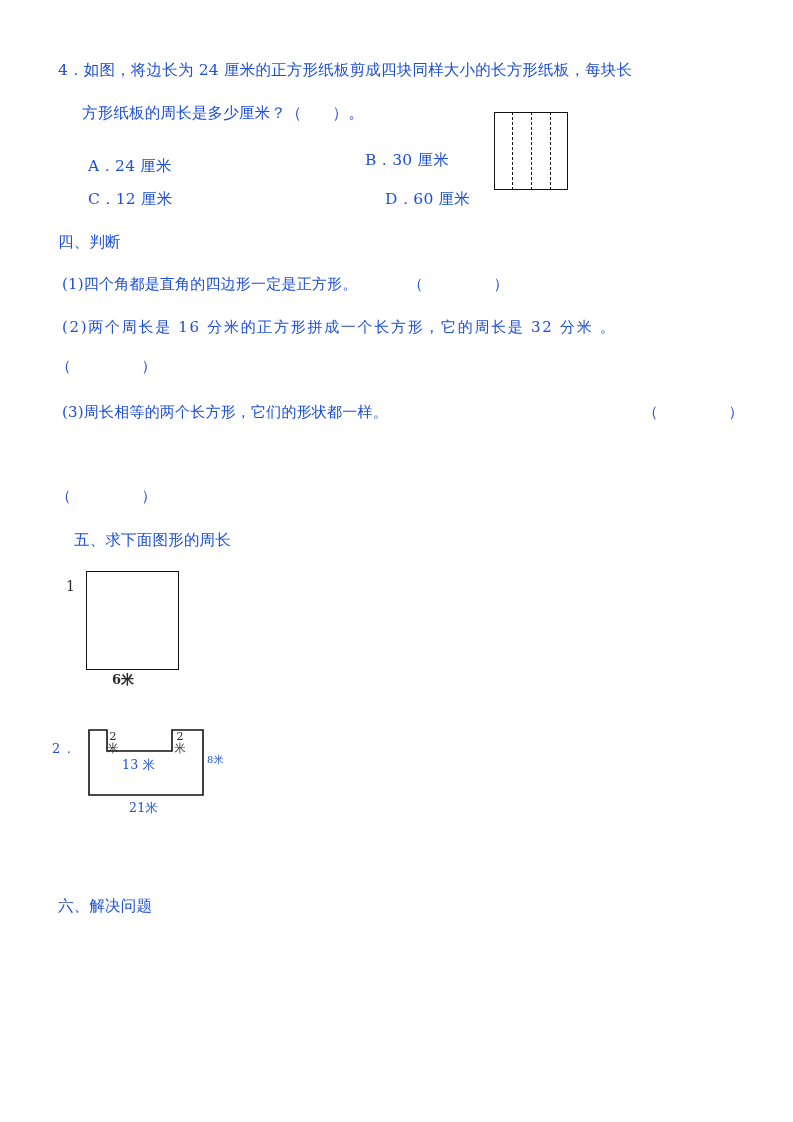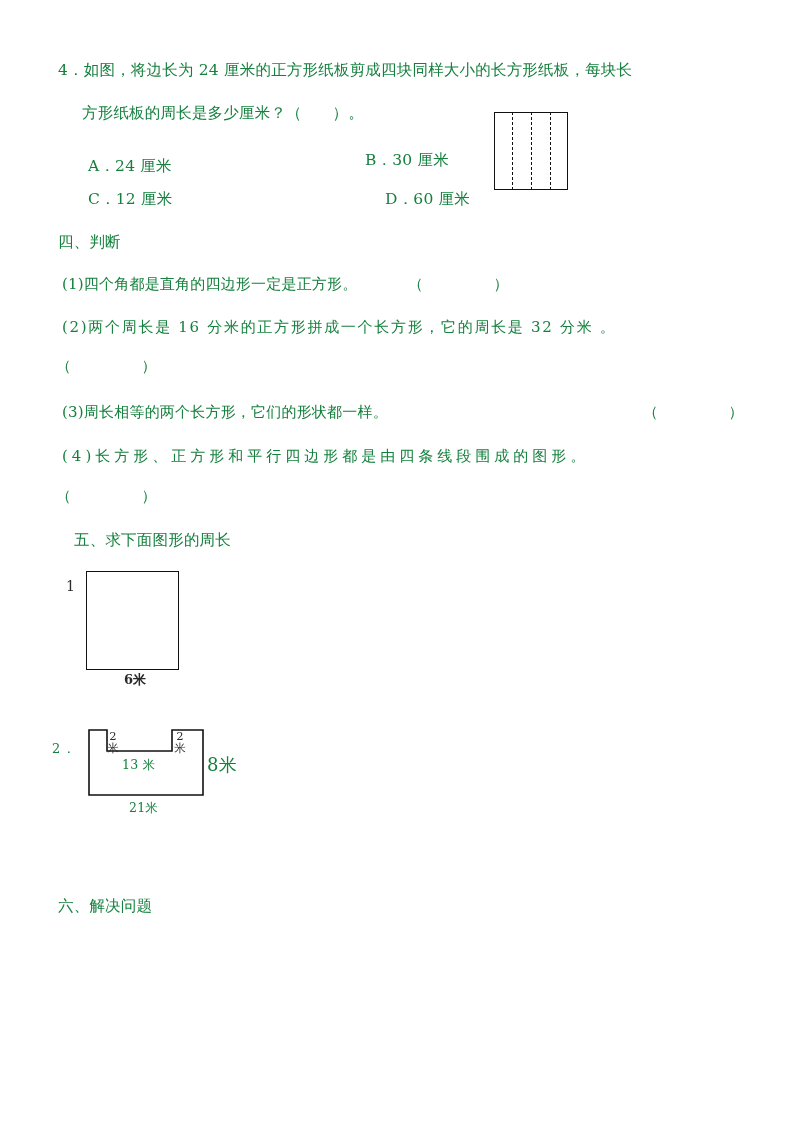--- a/index.html
+++ b/index.html
@@ -21,21 +21,21 @@
     inset: 0;
     width: 793px;
     height: 1122px;
     background: #fff;
   }
 
   
   .tline {
     position: absolute;
     white-space: pre;
-    color: #15803d;
+    color: #1d4ed8;
     font-size: 15px;
     letter-spacing: .2px;
   }
   .cn { font-family: "DejaVu Serif", "Liberation Serif", serif; }
 
   .qhead   { font-size: 15.5px; }
   .section { font-size: 15.5px; }
   .opt     { font-size: 15.5px; }
   .judge   { font-size: 15px; }
   .brk     { font-size: 15px; letter-spacing: 6px; }
@@ -78,21 +78,21 @@
     background: #fff;
   }
   .sq1-label-left {
     position: absolute;
     left: 66px;
     top: 578px;
     font-size: 14px;
   }
   .sq1-label-bottom {
     position: absolute;
-    left: 124px;
+    left: 112px;
     top: 671px;
     font-size: 13px;
     font-weight: bold;
     text-align: right;
   }
 
   
   .ushape {
     position: absolute;
     left: 88px;
@@ -129,21 +129,20 @@
 
   <div class="tline judge cn" style="left:62px; top:275px;text-align:center;">(1)四个角都是直角的四边形一定是正方形。</div>
   <div class="tline brk cn" style="left:408px; top:275px;">（      ）</div>
 
   <div class="tline judge cn spread2" style="left:62px; top:318px;">(2)两个周长是 16 分米的正方形拼成一个长方形，它的周长是 32 分米 。</div>
   <div class="tline brk cn" style="left:56px; top:357px;">（      ）</div>
 
   <div class="tline judge cn" style="left:62px; top:403px;">(3)周长相等的两个长方形，它们的形状都一样。</div>
   <div class="tline brk cn" style="left:643px; top:403px;">（      ）</div>
 
-  <div class="tline judge cn spread3" style="left:62px; top:447px;">(4)长方形、正方形和平行四边形都是由四条线段围成的图形。</div>
   <div class="tline brk cn" style="left:56px; top:487px;">（      ）</div>
 
   <div class="tline section cn" style="left:74px; top:530px;">五、求下面图形的周长</div>
 
   <div class="sq1-label-left cn">1</div>
   <div class="sq1"></div>
   <div class="sq1-label-bottom cn">6米</div>
 
   <div class="tline cn" style="left:52px; top:740px; font-size:13px; letter-spacing:2px;">2．</div>
 
@@ -158,20 +157,20 @@
     <span class="u-unit">米</span>
   </div>
 
   <div class="u-label cn" style="left:173px; top:731px; width:14px;">
     <span class="u-num">2</span>
     <span class="u-unit">米</span>
   </div>
 
   <div class="tline cn" style="left:122px; top:757px; font-size:12.5px;">13 米</div>
 
-  <div class="tline cn" style="left:207px; top:753px; font-size:18px;">8米</div>
+  <div class="tline cn" style="left:207px; top:753px; font-size:10px;">8米</div>
 
   <div class="tline cn" style="left:129px; top:800px; font-size:12.5px;">21米</div>
 
   <div class="tline section cn" style="left:58px; top:896px;text-align:center;">六、解决问题</div>
 
 
 </div>
 
 </body></html>

